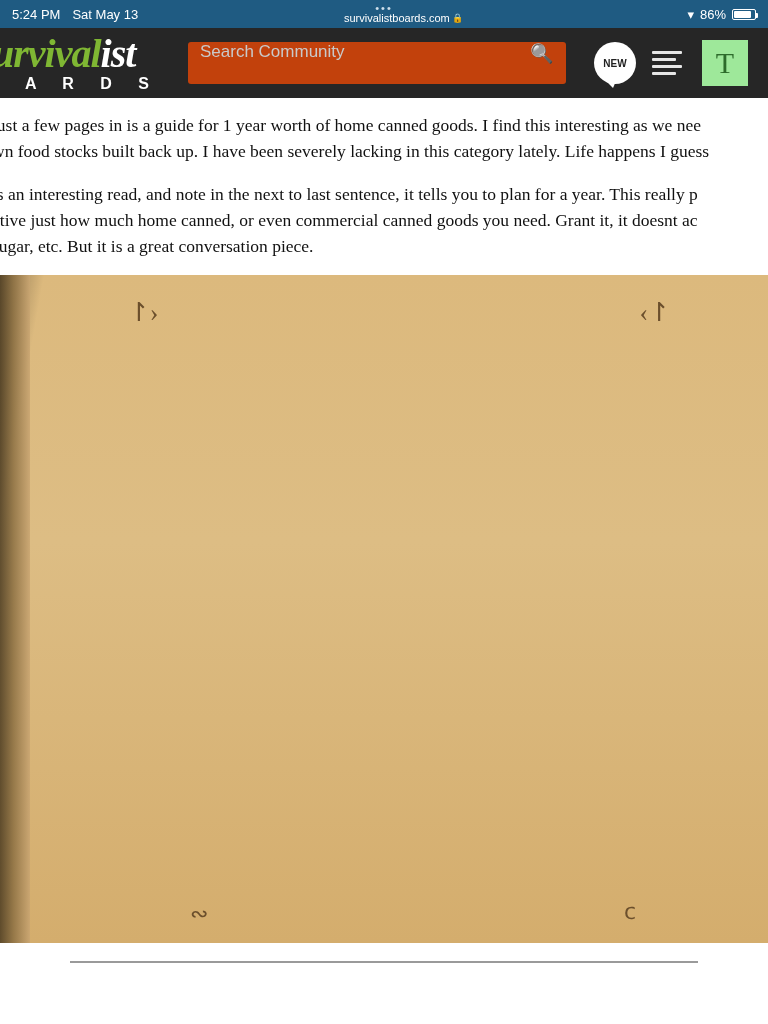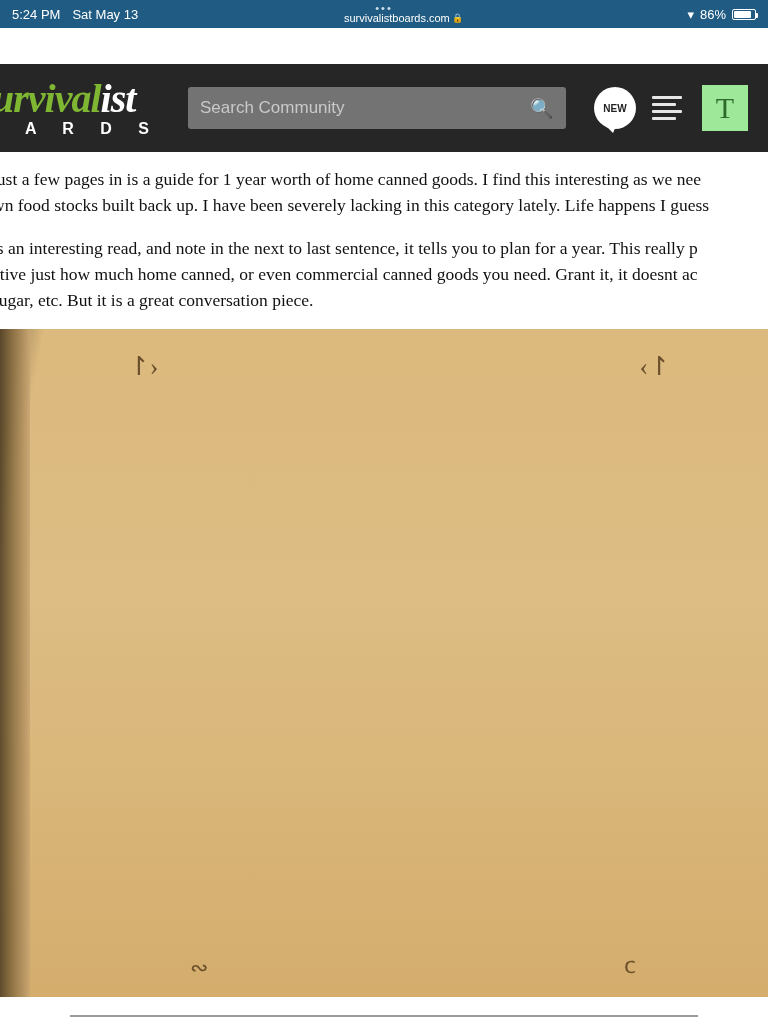--- a/index.html
+++ b/index.html
@@ -37,28 +37,27 @@
     position: relative; display: inline-block;
   }
   .batt::after {
     content: ""; position: absolute; right: -3px; top: 3px;
     width: 2px; height: 5px; background: #ffffff; border-radius: 0 1px 1px 0;
   }
   .batt-fill { position: absolute; left: 1px; top: 1px; bottom: 1px; width: 17px; background: #ffffff; border-radius: 1px; }
 
   
   .siteheader {
-    height: 88px;
+    height: 70px;
     background: #262626;
     display: flex;
     align-items: center;
     padding: 0 0 0 0;
     position: relative;
     overflow: hidden;
-    margin-top: 36px;
   }
   .logo {
     padding-left: 0px;
     margin-left: -8px;
     width: 190px;
     flex: 0 0 190px;
     line-height: 1;
   }
   .logo-top {
     font-family: "Liberation Serif", serif;
@@ -74,24 +73,24 @@
     font-size: 16px;
     letter-spacing: 11px;
     font-weight: bold;
     text-align: right;
     padding-right: 22px;
     margin-top: 2px;
   }
   .searchbox {
     flex: 0 0 378px;
     height: 42px;
-    background: #737373;
+    background: #c2410c;
     border-radius: 3px;
     display: flex;
-    align-items: center;
+    align-items: flex-start;
     padding: 0 12px;
     margin-left: 6px;
   }
   .searchbox input {
     flex: 1;
     background: transparent;
     border: none;
     outline: none;
     color: #d8d8d8;
     font-size: 17px;

